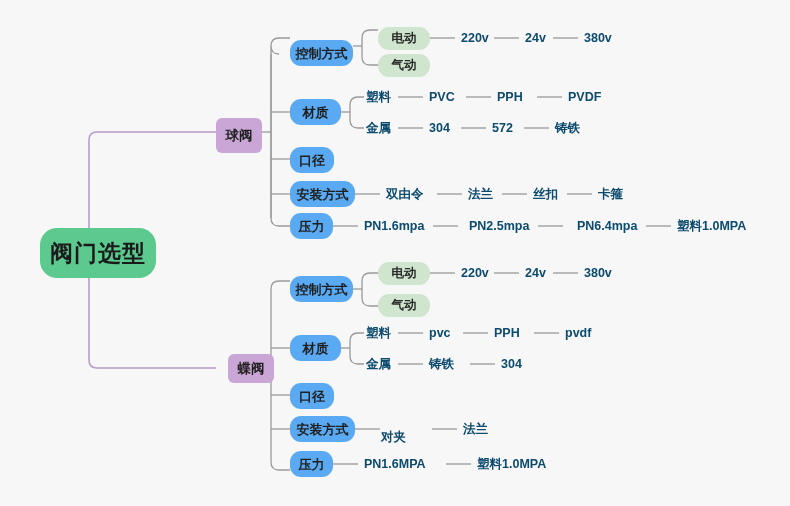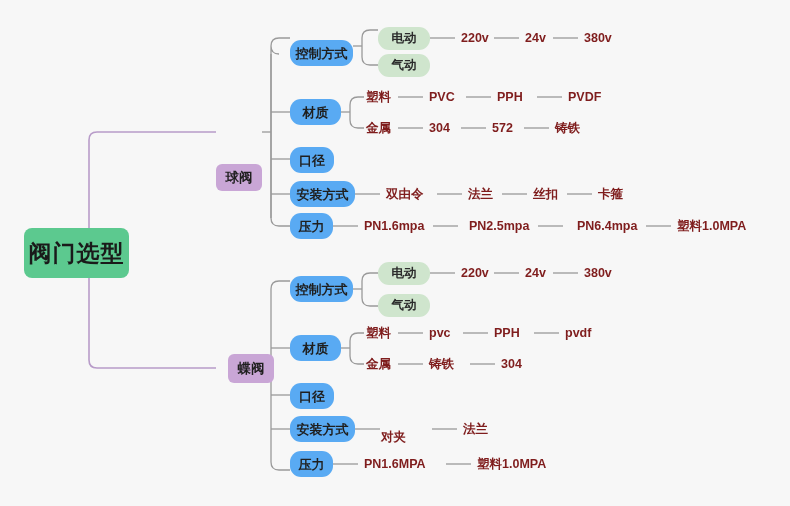--- a/index.html
+++ b/index.html
@@ -68,21 +68,21 @@
   .node-l4 {
     background: #cfe5cd;
     color: #2b2b2b;
     font-size: 12.5px;
     font-weight: bold;
     padding: 0 8px;
   }
   
   .leaf {
     position: absolute;
-    color: #7f1d1d;
+    color: #0c4a6e;
     font-size: 12.5px;
     font-weight: bold;
     white-space: nowrap;
     line-height: 1;
     display: flex;
     align-items: center;
   }
 </style>
 </head>
 <body>
@@ -166,25 +166,25 @@
 
       <path d="M 398 364 L 423 364"></path>
       <path d="M 470 364 L 495 364"></path>
 
       <path d="M 432 429 L 457 429"></path>
 
       <path d="M 446 464 L 471 464"></path>
     </g>
   </svg>
 
-  <div class="node node-root" style="left:24px; top:228px; width:105px; height:50px;">
+  <div class="node node-root" style="left:40px; top:228px; width:116px; height:50px;border-radius:17px;">
     <span>阀门选型</span>
   </div>
 
-  <div class="node node-l2" style="left:216px; top:118px; width:46px; height:27px;margin-top:46px;">
+  <div class="node node-l2" style="left:216px; top:118px; width:46px; height:35px;">
     <span>球阀</span>
   </div>
 
   <div class="node node-l3" style="left:290px; top:40px; width:63px; height:26px;">
     <span>控制方式</span>
   </div>
   <div class="node node-l4" style="left:378px; top:27px; width:52px; height:23px;">
     <span>电动</span>
   </div>
   <div class="node node-l4" style="left:378px; top:54px; width:52px; height:23px;">

